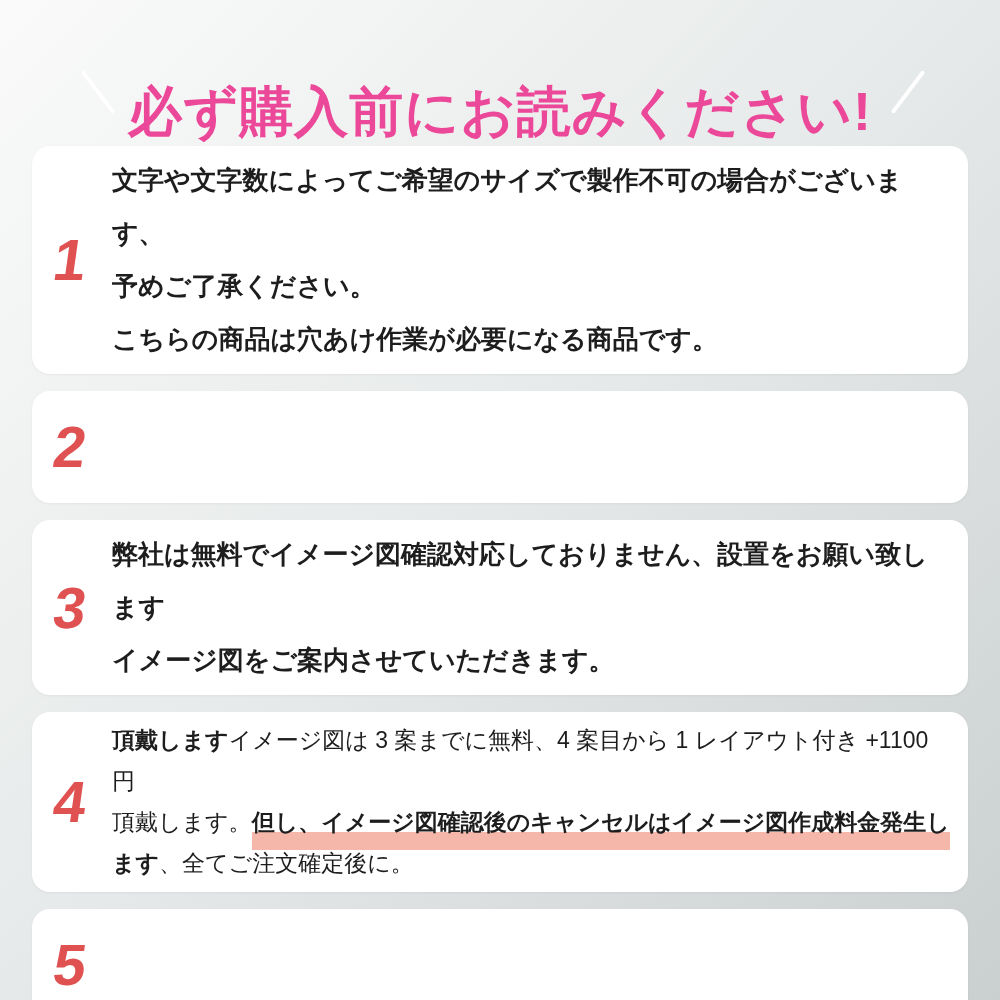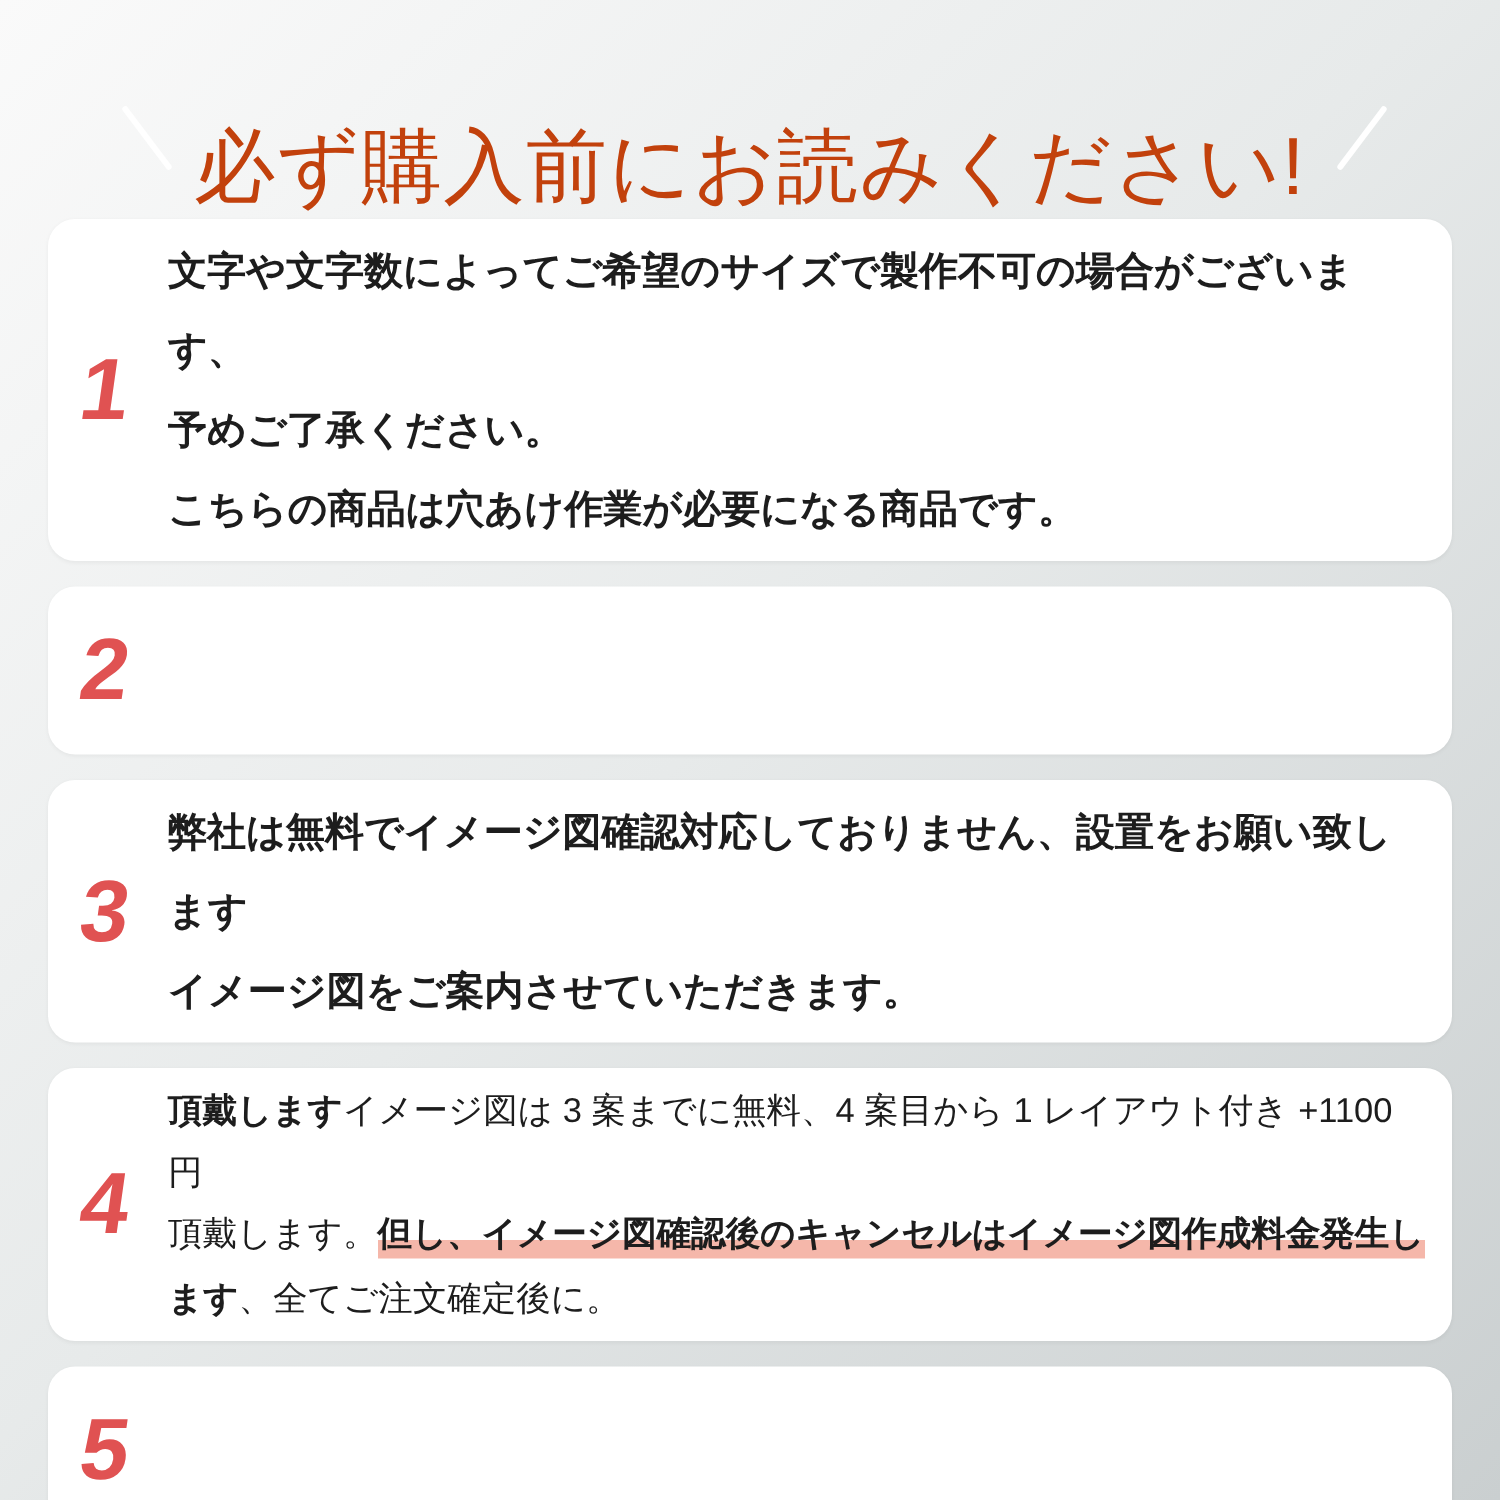--- a/index.html
+++ b/index.html
@@ -18,22 +18,22 @@
   .header {
     position: relative;
     padding-top: 42px;
     height: 72px;
     text-align: center;
   }
   .page-title {
     display: inline-block;
     font-size: 54px;
     line-height: 1.25;
-    font-weight: 400;
-    color: #c2410c;
+    font-weight: 700;
+    color: #ec4899;
     letter-spacing: 1px;
   }
   .slash {
     position: absolute;
     width: 4px;
     height: 52px;
     background: #ffffff;
     border-radius: 2px;
   }
   .slash-left  { left: 96px;  top: 66px; transform: rotate(-37deg); }
@@ -75,22 +75,21 @@
     color: #1d1d1d;
   }
   
   .note:nth-child(2) .note-text { font-size: 22px; font-weight: 400; line-height: 40px; }
   .note:nth-child(4) .note-text { font-size: 23px; font-weight: 400; line-height: 41px; }
   .note:nth-child(6) .note-text { font-size: 23px; line-height: 40px; }
   .b  { font-weight: 700; }
   .hl {
     font-weight: 700;
     background: linear-gradient(to bottom, rgba(0,0,0,0) 55%, #f5b7aa 55%);
-    padding-bottom: 2px;
-    font-family: Liberation Mono, monospace;
+    padding-bottom: 15px;
   }
 </style>
 </head>
 <body>
 
 <div class="header">
   <span class="slash slash-left"></span>
   <h1 class="page-title">必ず購入前にお読みください!</h1>
   <span class="slash slash-right"></span>
 </div>

